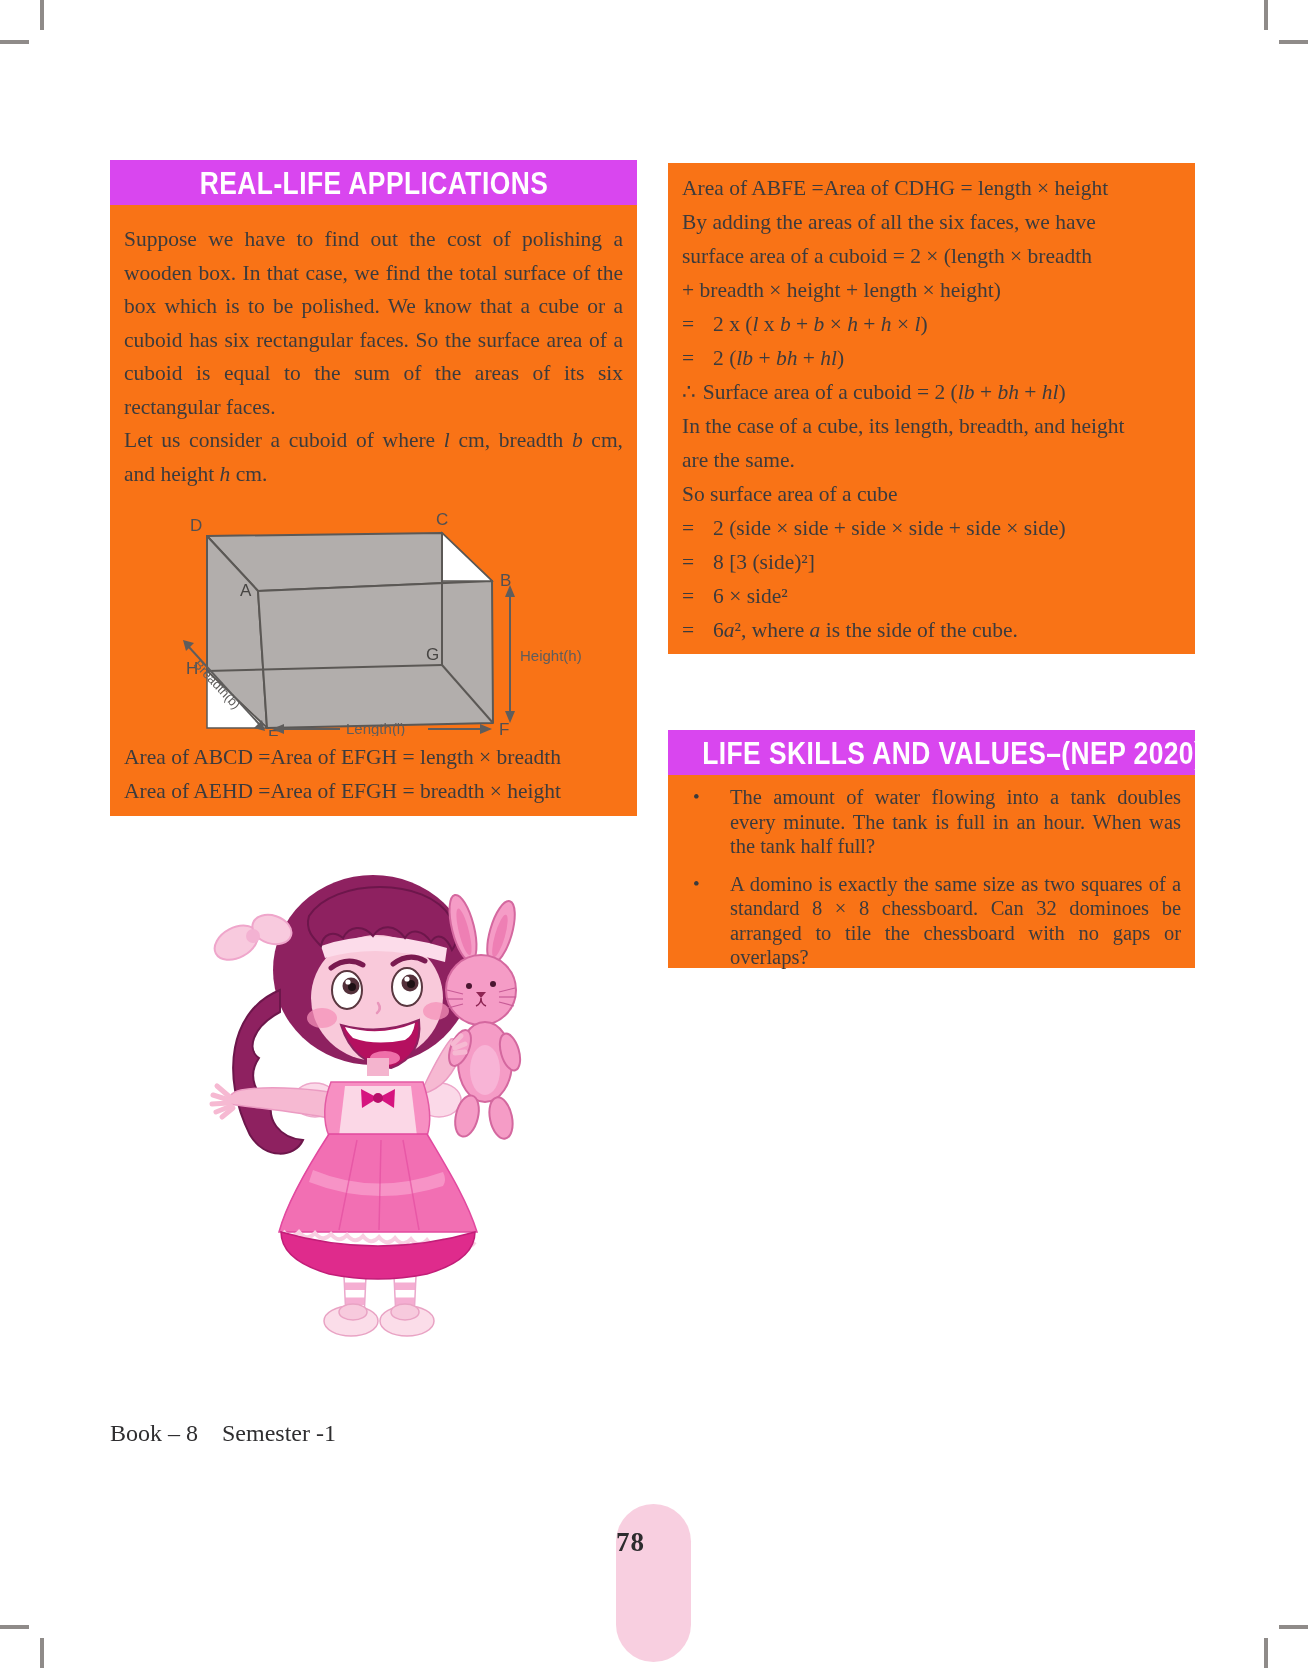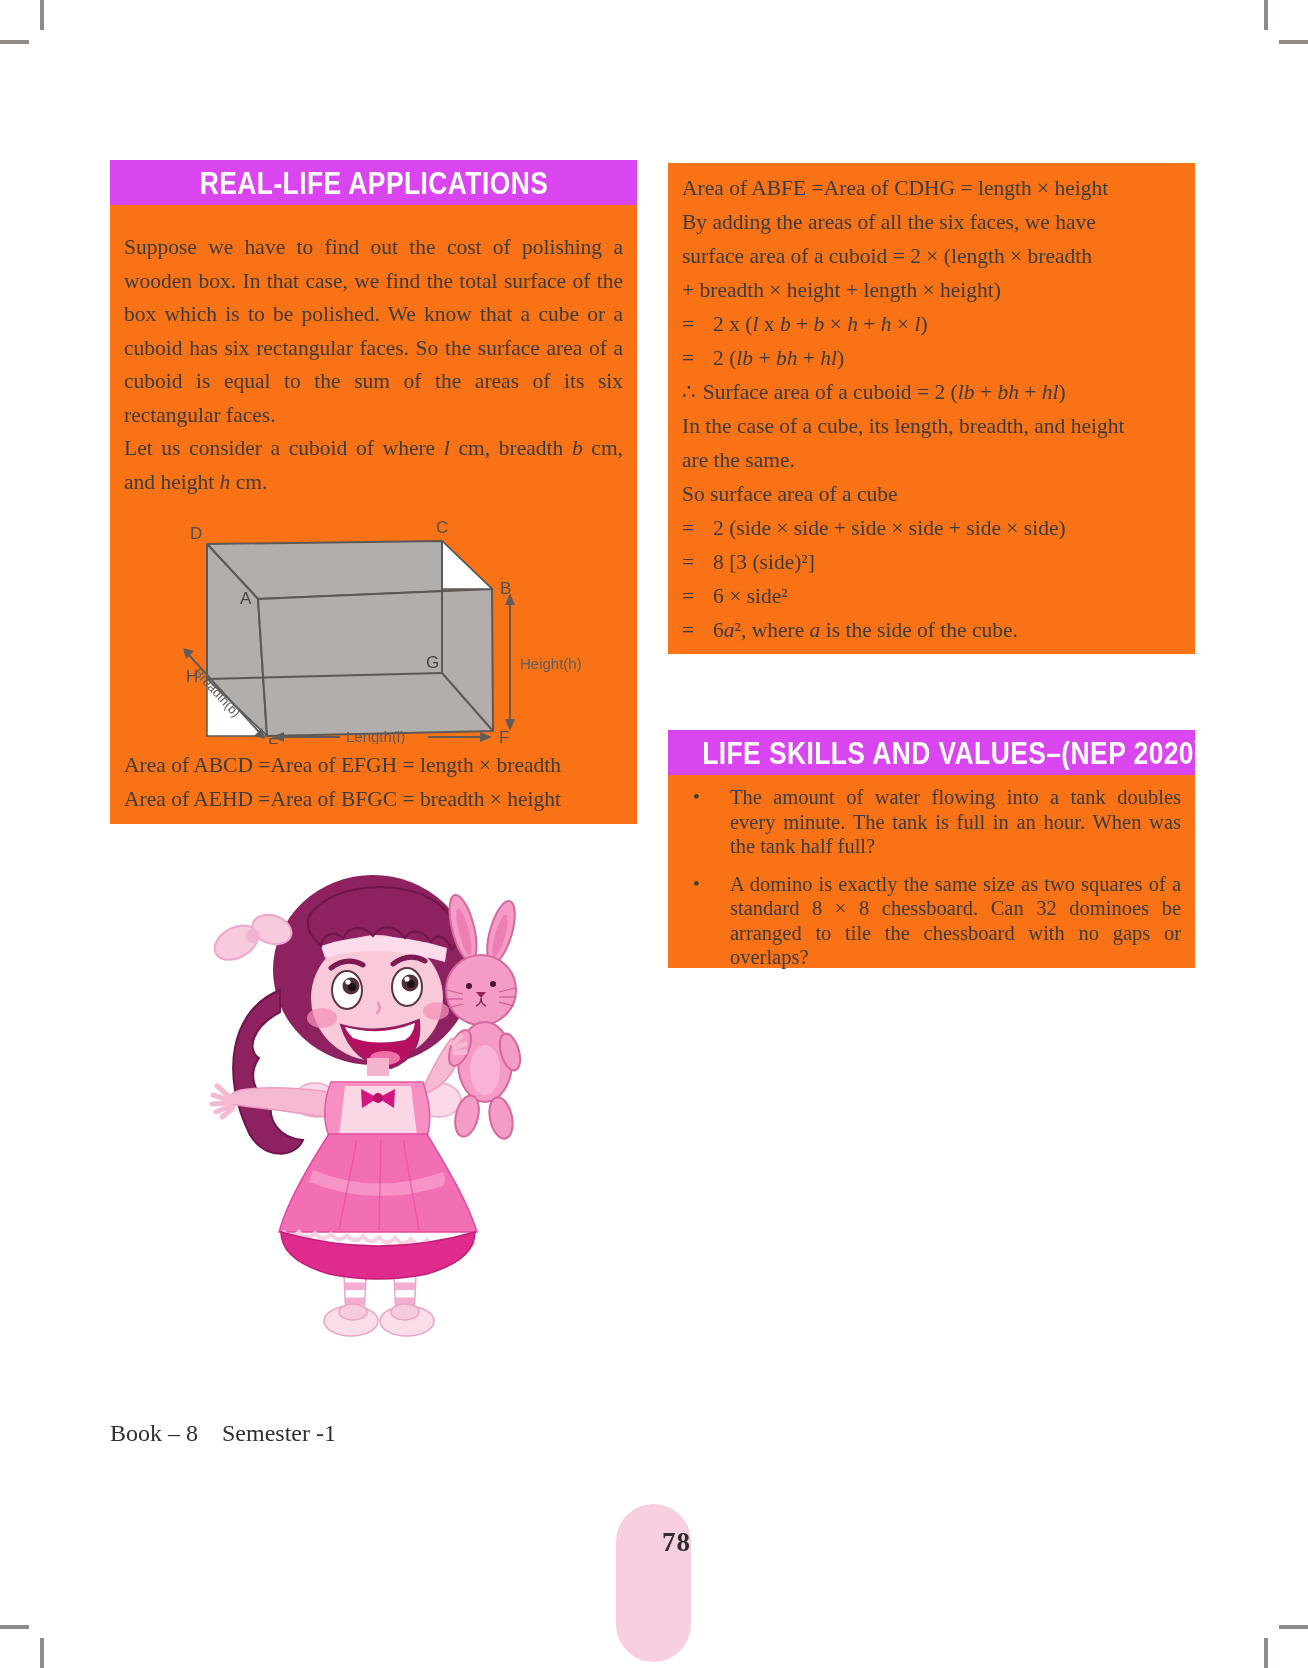--- a/index.html
+++ b/index.html
@@ -13,39 +13,39 @@
   .crop{position:absolute;background:#8f8b89}
   
   .banner{
     position:absolute;height:45px;background:#d946ef;color:#ffffff;
     font-family:"Liberation Sans", sans-serif;font-weight:bold;
     font-size:30px;line-height:45px;text-align:center;
   }
   .banner .bt{display:inline-block;transform:scale(.88,1.06);letter-spacing:.5px;white-space:nowrap}
   .pink{position:absolute;background:#f97316;box-sizing:border-box}
   
-  .left-pink{left:110px;top:205px;width:527px;padding:26px 14px 8px 14px}
+  .left-pink{left:110px;top:205px;width:527px;padding:18px 14px 8px 14px}
   .bodytext{font-size:21.5px;line-height:33.5px;text-align:justify;margin:0}
   .bodytext i, .fline i{font-style:italic}
   .area-line{font-size:21.5px;line-height:34px;white-space:nowrap}
   .diagram-svg{display:block;margin:2px 0 4px 56px}
   
   .right-pink1{left:668px;top:163px;width:527px;height:491px;padding:8px 14px}
   .fline{font-size:21.5px;line-height:34px;white-space:nowrap}
   .fline .mark{display:inline-block;width:31px}
   .fline.th .mark{width:auto;margin-right:7px}
   .right-pink2{left:668px;top:775px;width:527px;height:193px;padding:10px 14px 8px 14px}
   .bullet{display:flex;font-size:20.5px;line-height:24.5px;text-align:justify;margin-bottom:13px}
   .bullet .dot{flex:none;width:37px;padding-left:11px;font-size:19px}
   .bullet .btxt{flex:1}
   
   .footer-left{position:absolute;left:110px;top:1420px;font-size:24px;color:#2f2e30;white-space:pre}
   .capsule{
     position:absolute;left:616px;top:1504px;width:75px;height:158px;
-    background:#f8cfe0;border-radius:38px;text-align:right;box-sizing:border-box;
+    background:#f8cfe0;border-radius:38px;text-align:left;box-sizing:border-box;
     padding-top:23px;font-size:27px;font-weight:bold;color:#2d2c2e;letter-spacing:1px;
   }
   svg text{font-family:"Liberation Sans", sans-serif}
 </style>
 </head>
 <body>
 
 <div class="crop" style="left:40px;top:0;width:3.5px;height:30px"></div>
 <div class="crop" style="left:0;top:40px;width:29px;height:3.5px"></div>
 <div class="crop" style="left:1264px;top:0;width:3.5px;height:30px"></div>
@@ -96,21 +96,21 @@
     <polygon points="312,236 300,231 300,241" fill="#5f5d5c"></polygon>
     <text x="166" y="241" font-size="15" fill="#5f5d5c">Length(l)</text>
 
     <line x1="8" y1="153" x2="80" y2="232" stroke="#5f5d5c" stroke-width="2"></line>
     <polygon points="3,147 14,150 6,158" fill="#5f5d5c"></polygon>
     <polygon points="85,238 74,235 82,227" fill="#5f5d5c"></polygon>
     <text transform="translate(13,172) rotate(47)" font-size="13" fill="#5f5d5c">Breadth(b)</text>
   </svg>
 
   <div class="area-line">Area of ABCD =Area of EFGH = length × breadth</div>
-  <div class="area-line">Area of AEHD =Area of BFGC = breadth × height</div>
+  <div class="area-line">Area of AEHD =Area of EFGH = breadth × height</div>
 </div>
 
 <svg class="abs" style="left:195px;top:840px" width="340" height="500" viewBox="0 0 340 500">
   <defs>
     <pattern id="st" width="10" height="15" patternUnits="userSpaceOnUse">
       <rect width="10" height="15" fill="#ffffff"></rect>
       <rect y="7.5" width="10" height="7.5" fill="#f5aed2"></rect>
     </pattern>
   </defs>
 

